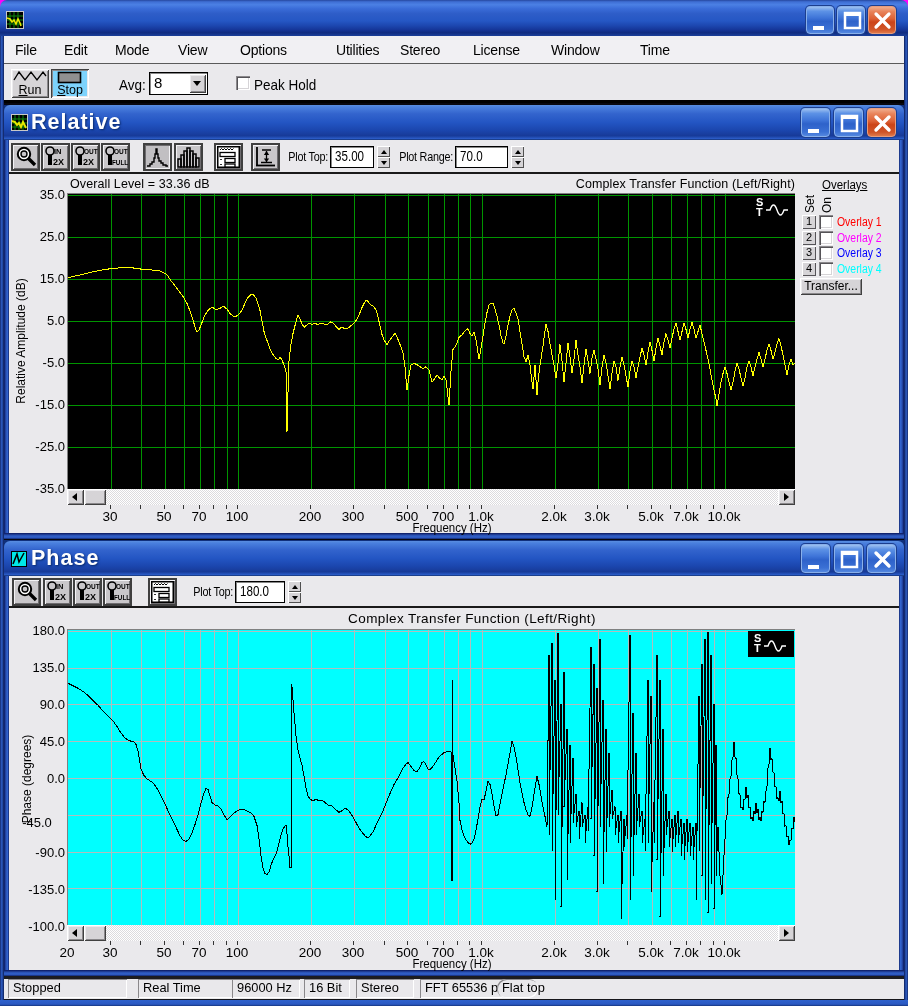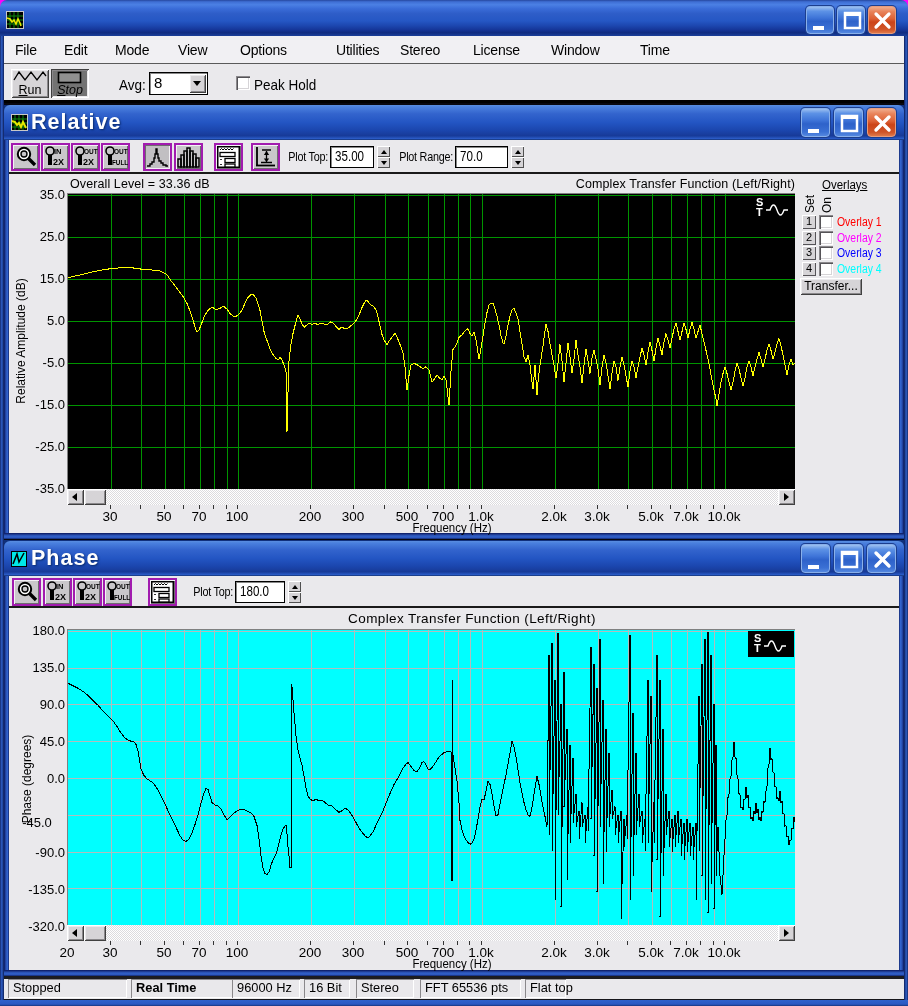--- a/index.html
+++ b/index.html
@@ -13,22 +13,22 @@
 border-radius:7px 7px 0 0;}
 .ctitle{background:linear-gradient(180deg,#5a8ee0 0%,#4a80de 6%,#3364cd 25%,#2355c3 50%,#1b46ae 72%,#173a98 88%,#2a5bc6 96%,#12306e 100%);}
 .wintext{position:absolute;color:#fff;font-weight:bold;font-size:22.5px;text-shadow:1px 1px 2px #0a2a6a;letter-spacing:1.3px;}
 
 .xpb{position:absolute;width:28px;height:28px;border-radius:4px;border:1px solid #89b0ea;
 background:linear-gradient(180deg,#9dc0f0 0%,#5d92e6 16%,#3e74d8 42%,#2e62ca 55%,#3a70d4 84%,#5488e0 100%);box-shadow:0 0 0 1px #1c3e8e;}
 .xpb svg{position:absolute;left:0;top:0;}
 .xpr{background:linear-gradient(180deg,#f0ac8c 0%,#e8835a 18%,#dd6236 45%,#cc4418 58%,#d05528 86%,#e07848 100%);border-color:#e89c7c;}
 
 .raised{background:#d6d4d7;box-shadow:inset 1px 1px 0 #fff,inset -1px -1px 0 #404040,inset 2px 2px 0 #ebeaed,inset -2px -2px 0 #8a888b;}
-.sunken{background:#737373;box-shadow:inset 1px 1px 0 #404040,inset -1px -1px 0 #fff,inset 2px 2px 0 #8a888b,inset -2px -2px 0 #ebeaed;font-style:italic;}
-.tbtn{position:absolute;width:29px;height:28px;border:2px solid #a21caf;background:#c9c7ca;
+.sunken{background:#7dd3fc;box-shadow:inset 1px 1px 0 #404040,inset -1px -1px 0 #fff,inset 2px 2px 0 #8a888b,inset -2px -2px 0 #ebeaed;}
+.tbtn{position:absolute;width:29px;height:28px;border:2px solid #404040;background:#c9c7ca;
 box-shadow:inset 1px 1px 0 #f3f2f5,inset -1px -1px 0 #6e6c6f;}
 .field{position:absolute;background:#fff;border:1px solid #000;box-shadow:inset 1px 1px 0 #888;font-size:13px;color:#000;padding:2px 0 0 4px;}
 .spin{position:absolute;width:13px;height:22px;}
 .spin .up,.spin .dn{position:absolute;left:0;width:13px;height:11px;background:#d6d4d7;
 box-shadow:inset 1px 1px 0 #fff,inset -1px -1px 0 #505050;}
 .spin .up{top:0;}.spin .dn{top:11px;}
 .arr{position:absolute;width:0;height:0;}
 .statuspanel{position:absolute;top:979px;height:19px;background:#e9e8eb;
 box-shadow:inset 1px 1px 0 #8a888b,inset -1px -1px 0 #fff;font-size:13.5px;color:#000;padding:1px 0 0 5px;}
 .statuspanel span{display:inline-block;transform:scaleX(0.95);transform-origin:left center;white-space:nowrap;}
@@ -453,21 +453,21 @@
         <div class="t" style="left:339px;top:35px;width:248px;text-align:center;font-size:13.5px;letter-spacing:0.4px;">Complex Transfer Function (Left/Right)</div>
         <div class="vtext" style="left:-62px;top:196px;width:160px;text-align:center;">Phase (degrees)</div>
         <div class="yl" style="top:47px;">180.0</div>
         <div class="yl" style="top:84px;">135.0</div>
         <div class="yl" style="top:121px;">90.0</div>
         <div class="yl" style="top:158px;">45.0</div>
         <div class="yl" style="top:195px;">0.0</div>
         <div class="yl" style="top:239px;text-align:center;">-45.0</div>
         <div class="yl" style="top:269px;">-90.0</div>
         <div class="yl" style="top:306px;">-135.0</div>
-        <div class="yl" style="top:343px;">-320.0</div>
+        <div class="yl" style="top:343px;">-100.0</div>
         <svg class="abs" style="left:58px;top:53px;border-top:1px solid #808080;border-left:1px solid #808080;" width="728" height="296">
           <rect x="0" y="0" width="728" height="296" fill="#00ffff"></rect>
           <line x1="43.5" y1="0" x2="43.5" y2="296" stroke="#b2bcbc"></line>
           <line x1="73.5" y1="0" x2="73.5" y2="296" stroke="#b2bcbc"></line>
           <line x1="97.5" y1="0" x2="97.5" y2="296" stroke="#b2bcbc"></line>
           <line x1="116.5" y1="0" x2="116.5" y2="296" stroke="#b2bcbc"></line>
           <line x1="132.5" y1="0" x2="132.5" y2="296" stroke="#b2bcbc"></line>
           <line x1="146.5" y1="0" x2="146.5" y2="296" stroke="#b2bcbc"></line>
           <line x1="159.5" y1="0" x2="159.5" y2="296" stroke="#b2bcbc"></line>
           <line x1="170.5" y1="0" x2="170.5" y2="296" stroke="#b2bcbc"></line>
@@ -558,22 +558,22 @@
         <div class="xl" style="left:617px;top:369px;">5.0k</div>
         <div class="xl" style="left:652px;top:369px;">7.0k</div>
         <div class="xl" style="left:690px;top:369px;">10.0k</div>
         <div class="xl" style="left:388px;top:380px;width:110px;font-size:13.5px;white-space:nowrap;transform:scaleX(0.85);">Frequency (Hz)</div>
 </div>
 </div>
 
 <div style="position:absolute;left:0;top:976px;width:908px;height:3px;background:#1c1c20;"></div>
 <div style="position:absolute;left:0;top:979px;width:908px;height:20px;background:#eae9ec;"></div>
 <div class="statuspanel" style="left:8px;width:119px;"><span>Stopped</span></div>
-<div class="statuspanel" style="left:131px;width:107px;font-weight:bold;"><span>Real Time</span></div>
+<div class="statuspanel" style="left:138px;width:107px;"><span>Real Time</span></div>
 <div class="statuspanel" style="left:232px;width:68px;"><span>96000 Hz</span></div>
 <div class="statuspanel" style="left:304px;width:46px;"><span>16 Bit</span></div>
 <div class="statuspanel" style="left:356px;width:58px;"><span>Stereo</span></div>
 <div class="statuspanel" style="left:420px;width:101px;"><span>FFT 65536 pts</span></div>
-<div class="statuspanel" style="left:525px;width:41px;"><span>Flat top</span></div>
+<div class="statuspanel" style="left:497px;width:41px;border-radius:9px;"><span>Flat top</span></div>
 <div style="position:absolute;left:0;top:999px;width:908px;height:1px;background:#16161a;"></div>
 <div style="position:absolute;left:0;top:1000px;width:908px;height:6px;background:linear-gradient(180deg,#2e62cc,#2a58c2 70%,#16357e);"></div>
 <div style="position:absolute;left:0;top:36px;width:4px;height:964px;background:linear-gradient(90deg,#16296a,#2e5fc8 45%,#0c1c55);"></div>
 <div style="position:absolute;left:904px;top:36px;width:4px;height:964px;background:linear-gradient(90deg,#0c1c55,#2e5fc8 55%,#16296a);"></div>
 </div>
 </body></html>

